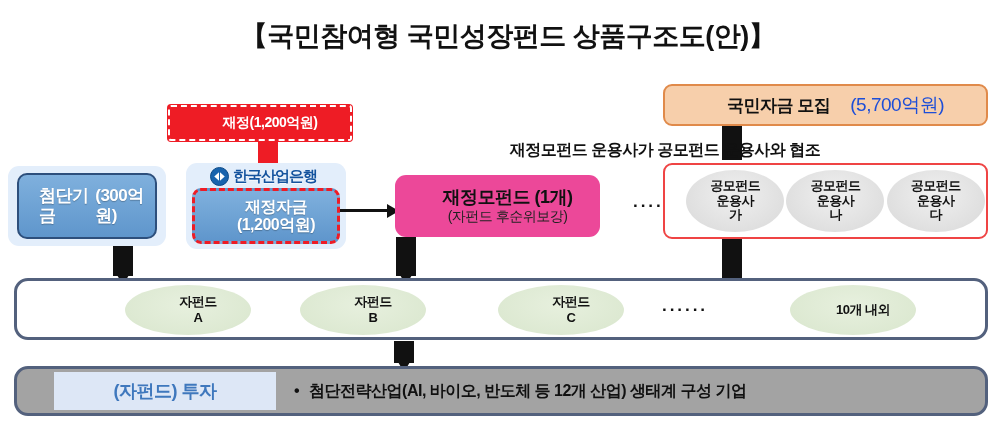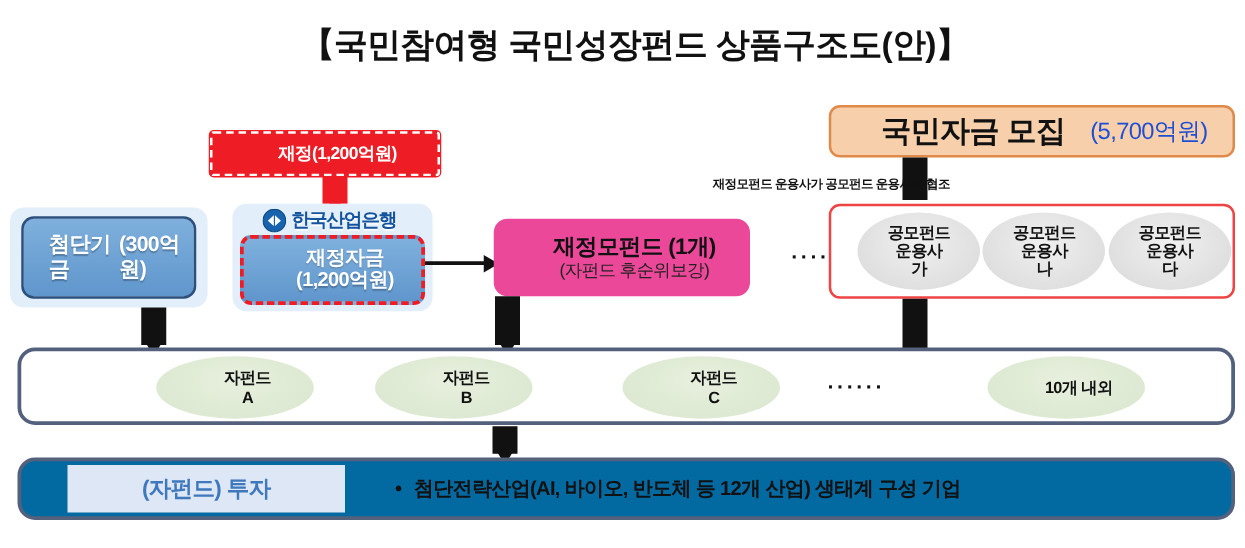--- a/index.html
+++ b/index.html
@@ -101,29 +101,29 @@
 
   
   #public-money{
     left:663px;top:84px;width:325px;height:42px;
     background:#f7cfab;
     border:2px solid #e08a4a;
     border-radius:9px;
     display:flex;align-items:center;justify-content:center;
     letter-spacing:-0.5px;
   }
-  #public-money .big{font-size:24px;font-weight:bold;color:#111;}
+  #public-money .big{font-size:17px;font-weight:bold;color:#111;}
   #public-money .small{font-size:19px;color:#1d4ed8;margin-left:20px;}
 
   #pm-arrow{left:722px;top:126px;width:2px;height:34px;}
 
   
   #coop{
     left:485px;top:140px;width:340px;
-    text-align:center;font-size:10px;font-weight:bold;color:#111;
+    text-align:center;font-size:16px;font-weight:bold;color:#111;
     letter-spacing:-0.5px;
   }
 
   
   #amc-box{
     left:663px;top:163px;width:325px;height:76px;
     border:2px solid #ef4444;
     border-radius:9px;
     background:#ffffff;
     display:flex;align-items:center;justify-content:space-around;
@@ -185,22 +185,22 @@
     border-top:7px solid transparent;
     border-bottom:7px solid transparent;
     border-left:12px solid #111;
   }
 
   
   #invest{
     left:14px;top:366px;width:974px;height:50px;
     border:3px solid #53617d;
     border-radius:14px;
-    background:#0369a1;
-    display:flex;align-items:center;gap:22px;
+    background:#a3a3a3;
+    display:flex;align-items:center;
   }
   #invest-label{
     margin-left:17px;width:222px;height:38px;
     background:#dde7f6;
     display:flex;align-items:center;justify-content:center;
     color:#3f78bd;font-size:18px;font-weight:bold;letter-spacing:-0.5px;
   }
   #invest-text{
     margin-left:18px;font-size:16px;font-weight:bold;color:#111;
     letter-spacing:-0.5px;

